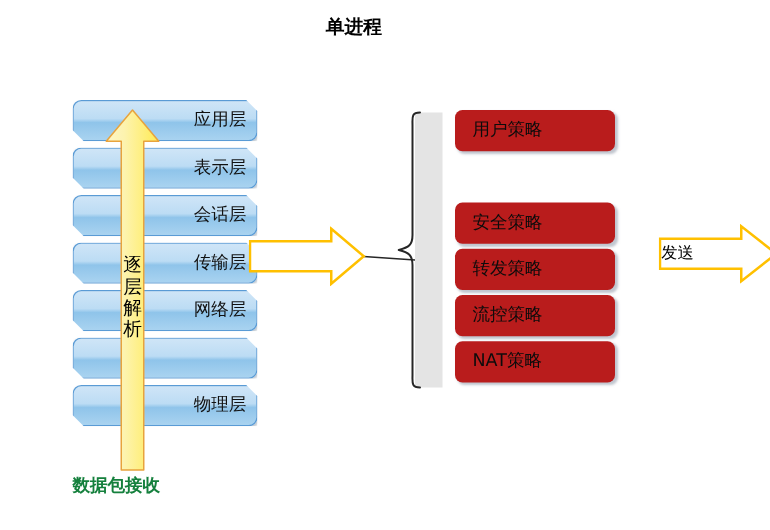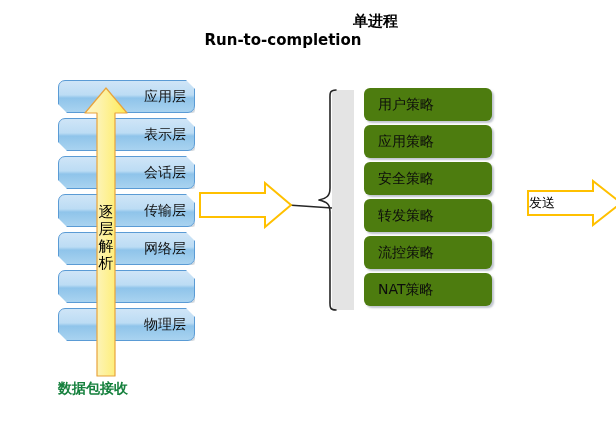--- a/index.html
+++ b/index.html
@@ -30,35 +30,35 @@
     width: 230px;
     text-align: center;
     line-height: 1.25;
   }
   .title-line {
     font-weight: bold;
     font-size: 15px;
     letter-spacing: 0px;
     color: #000;
   }
-  .title-line.cn { font-size: 15px; text-align: right; }
+  .title-line.cn { font-size: 15px; }
   .title-line.en { font-size: 15px; }
 
   
   #osi-stack {
     position: absolute;
     left: 58px;
     top: 80px;
     width: 140px;
     height: 264px;
   }
   .osi-box {
     position: absolute;
     left: 0;
-    width: 137px;
+    width: 148px;
     height: 33px;
     box-sizing: border-box;
   }
   .osi-box .shape {
     position: absolute;
     inset: 0;
     background: linear-gradient(to bottom, #cfe5f7 0%, #bcdcf4 45%, #8fc4ea 55%, #a9d3f0 100%);
     border: 1px solid #5a9bd5;
     border-radius: 7px;
     box-shadow: 1px 1px 2px rgba(110,130,150,0.45);
@@ -167,21 +167,21 @@
     left: 364px;
     top: 88px;
     width: 132px;
     height: 224px;
   }
   .policy-box {
     position: absolute;
     left: 0;
     width: 128px;
     height: 33px;
-    background: #4d7c0f;
+    background: #b91c1c;
     border-radius: 6px;
     box-shadow: 2px 2px 2px rgba(140,150,165,0.55);
     box-sizing: border-box;
   }
   .policy-label {
     position: absolute;
     left: 14px;
     top: 0;
     height: 33px;
     line-height: 33px;
@@ -213,21 +213,20 @@
     white-space: nowrap;
   }
 </style>
 </head>
 <body>
 
 <div id="canvas">
 
   <div class="title-block">
     <div class="title-line cn">单进程</div>
-    <div class="title-line en">Run-to-completion</div>
   </div>
 
   <div id="osi-stack">
 
     <div class="osi-box" style="top:0px;">
       <div class="shape"></div>
       <div class="osi-label">应用层</div>
     </div>
 
     <div class="osi-box" style="top:38px;">
@@ -300,23 +299,20 @@
       <path d="M20 2 C 13 2, 14 6, 14 12 L14 100 C 14 108, 11 110, 3 112 C 11 114, 14 116, 14 124 L14 212 C 14 218, 13 222, 20 222" fill="none" stroke="#262626" stroke-width="1.6" stroke-linecap="round" stroke-linejoin="round"></path>
     </svg>
   </div>
 
   <div id="policy-stack">
 
     <div class="policy-box" style="top:0px;">
       <div class="policy-label">用户策略</div>
     </div>
 
-    <div class="policy-box" style="top:37px;">
-      <div class="policy-label">应用策略</div>
-    </div>
 
     <div class="policy-box" style="top:111px;">
       <div class="policy-label">转发策略</div>
     </div>
 
     <div class="policy-box" style="top:74px;">
       <div class="policy-label">安全策略</div>
     </div>
 
     <div class="policy-box" style="top:148px;">

